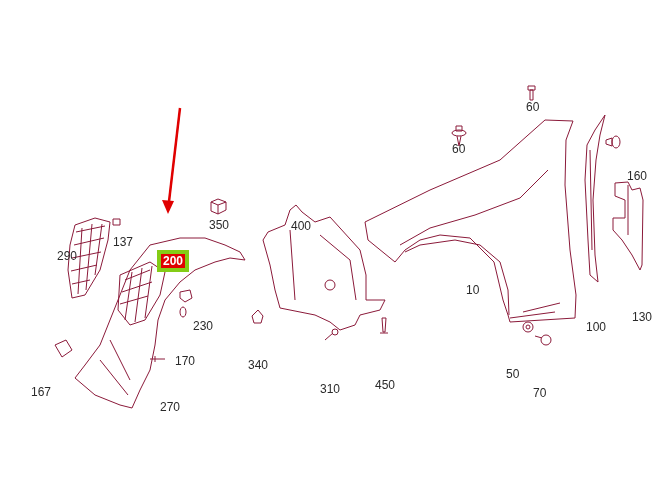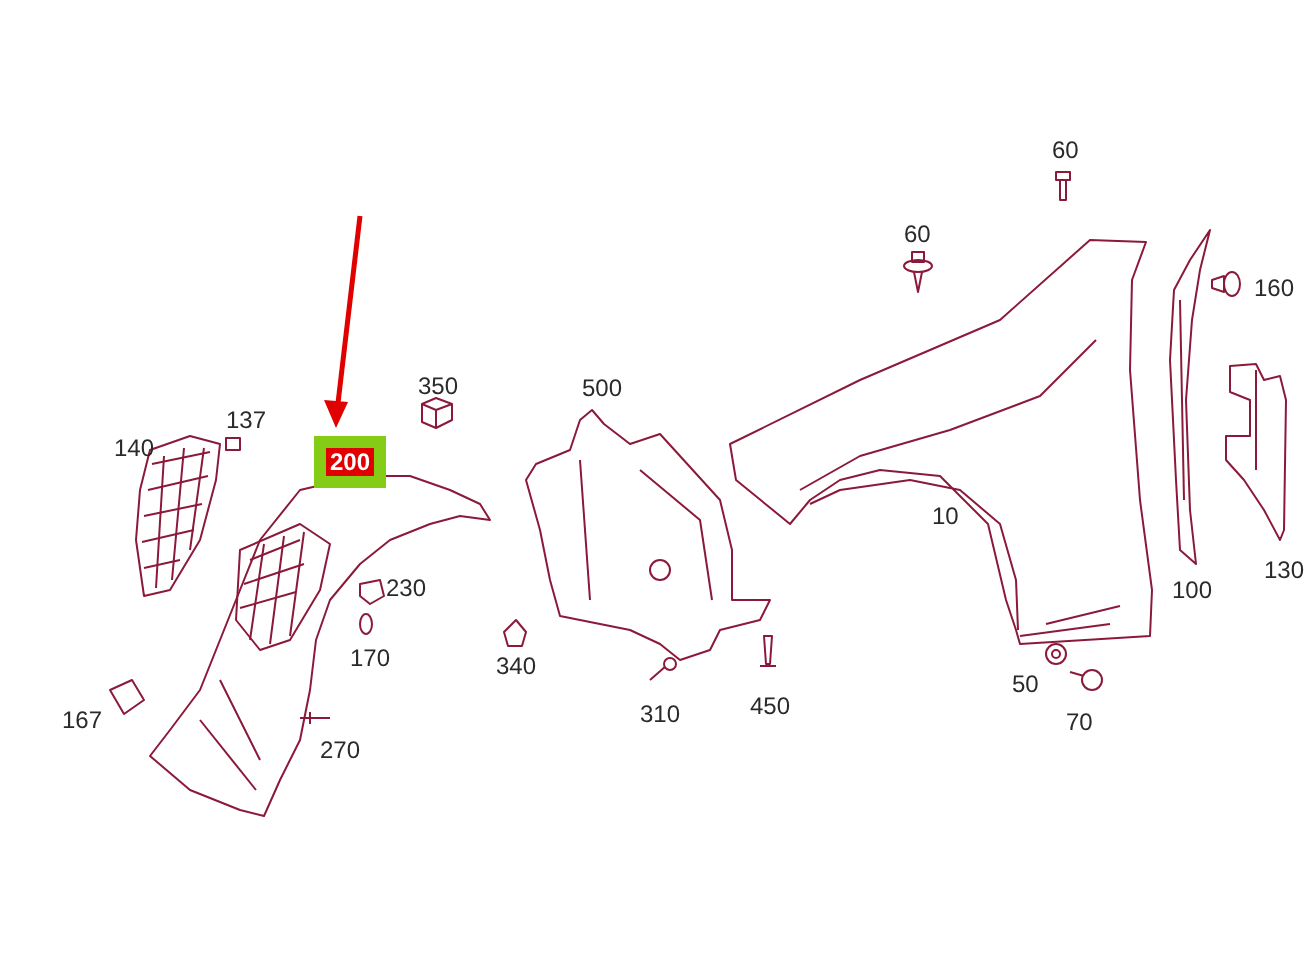--- a/index.html
+++ b/index.html
@@ -1,19 +1,19 @@
 <!DOCTYPE html>
 <html><head>
 <meta charset="utf-8">
 <style>
   html,body{margin:0;padding:0;background:#ffffff;}
   body{width:654px;height:486px;position:relative;overflow:hidden;font-family:"Liberation Sans",sans-serif;}
   svg.diagram{position:absolute;left:0;top:0;}
-  .lbl{position:absolute;font-size:12px;color:#2a2a2a;line-height:14px;white-space:nowrap;}
-  .lbl.hl{background:#e00000;color:#fff;padding:0 2px;border:6px solid #84cc16;font-weight:bold;}
+  .lbl{position:absolute;font-size:12px;color:#2a2a2a;line-height:14px;white-space:nowrap;margin-top:32px;}
+  .lbl.hl{background:#e00000;color:#fff;padding:0 2px;border:4px solid #84cc16;font-weight:bold;}
 </style>
 </head>
 <body>
 
 <svg class="diagram" width="654" height="486" viewBox="0 0 654 486">
   <g fill="none" stroke="#8b1a3a" stroke-width="1" stroke-linejoin="round">
 
     <g>
       <path d="M365 222 L430 190 L500 160 L545 120 L573 121 L566 140 L565 185 L570 250 L576 295 L575 318 L510 322 L508 315 L503 300 L494 262 L470 238 L440 235 L420 240 L405 250 L395 262 L368 240 Z" fill="#fff"></path>
       <path d="M400 245 L430 228 L475 215 L520 198 L548 170"></path>
@@ -121,23 +121,23 @@
   <g>
     <line x1="180" y1="108" x2="168" y2="210" stroke="#e00000" stroke-width="2.5"></line>
     <path d="M162 200 L168 214 L174 201 Z" fill="#e00000"></path>
   </g>
 </svg>
 
 <span class="lbl" style="left:526px;top:68px">60</span>
 <span class="lbl" style="left:452px;top:110px">60</span>
 <span class="lbl" style="left:627px;top:137px">160</span>
 <span class="lbl" style="left:209px;top:186px">350</span>
-<span class="lbl" style="left:291px;top:187px">500</span>
+<span class="lbl" style="left:291px;top:187px">400</span>
 <span class="lbl" style="left:113px;top:203px">137</span>
-<span class="lbl" style="left:57px;top:217px">140</span>
+<span class="lbl" style="left:57px;top:217px">290</span>
 <span class="lbl hl" style="left:157px;top:218px">200</span>
 <span class="lbl" style="left:466px;top:251px">10</span>
 <span class="lbl" style="left:632px;top:278px">130</span>
 <span class="lbl" style="left:193px;top:287px">230</span>
 <span class="lbl" style="left:586px;top:288px">100</span>
 <span class="lbl" style="left:175px;top:322px">170</span>
 <span class="lbl" style="left:248px;top:326px">340</span>
 <span class="lbl" style="left:506px;top:335px">50</span>
 <span class="lbl" style="left:320px;top:350px">310</span>
 <span class="lbl" style="left:375px;top:346px">450</span>

